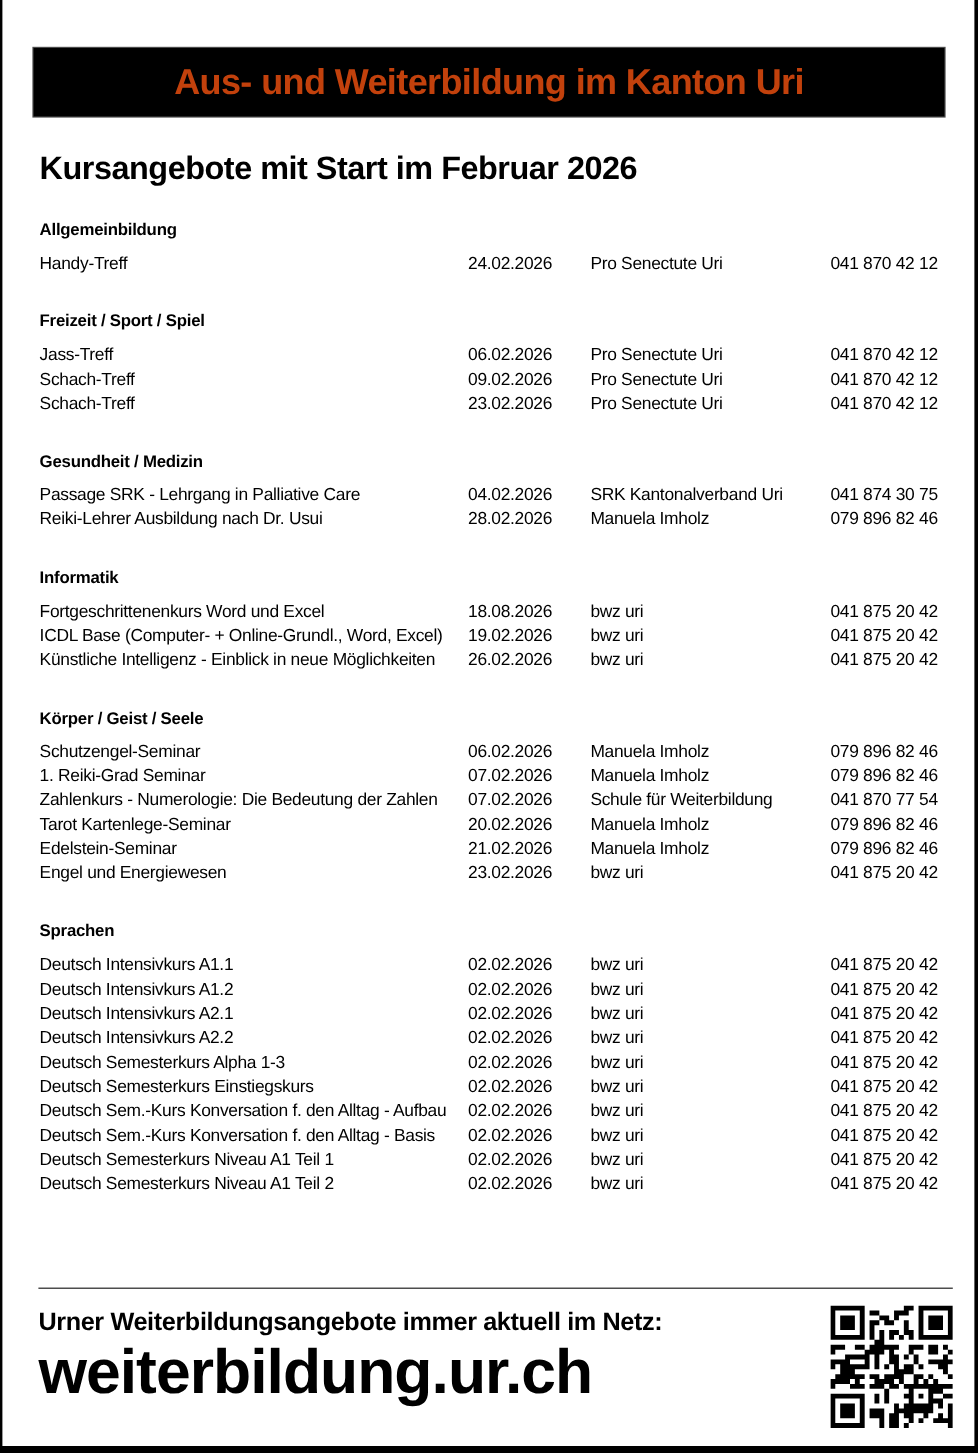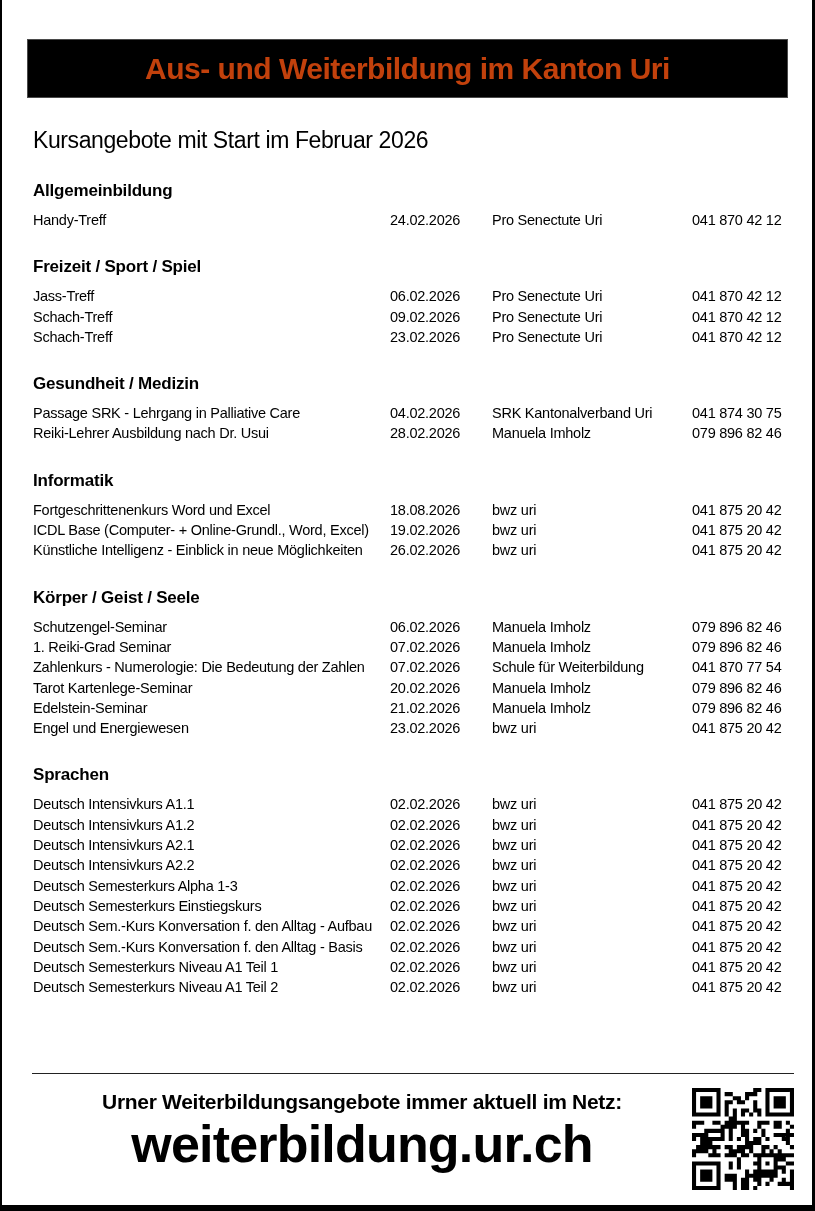--- a/index.html
+++ b/index.html
@@ -29,29 +29,29 @@
   .banner h1{
     margin:0;
     color:#c2410c;
     font-size:30px;
     font-weight:bold;
     letter-spacing:-0.5px;
     white-space:nowrap;
   }
   .main-title{
     margin:29px 29px 0 31px;
-    font-size:23px;
-    font-weight:normal;
+    font-size:27px;
+    font-weight:bold;
     letter-spacing:-0.4px;
     line-height:28px;
   }
   .sections{margin:0;}
   .section-title{
     margin:28px 29px 10px 31px;
-    font-size:17px;
+    font-size:14px;
     font-weight:bold;
     letter-spacing:-0.2px;
     line-height:18px;
   }
   .course-row{
     display:grid;
     grid-template-columns:357px 102px 200px auto;
     margin:0 24px 0 31px;
     font-size:14.5px;
     letter-spacing:-0.25px;
@@ -61,21 +61,21 @@
   .footer{
     position:absolute;
     top:1073px;left:30px;right:18px;
     border-top:1px solid #222;
     display:flex;
     align-items:flex-start;
     padding-top:14px;
   }
   .footer-text{
     flex:1;
-    text-align:center;
+    text-align:left;
     padding-top:2px;
   }
   .footer-tagline{
     font-size:21px;
     font-weight:bold;
     letter-spacing:-0.3px;
     line-height:24px;
   }
   .footer-url{
     font-size:52px;

